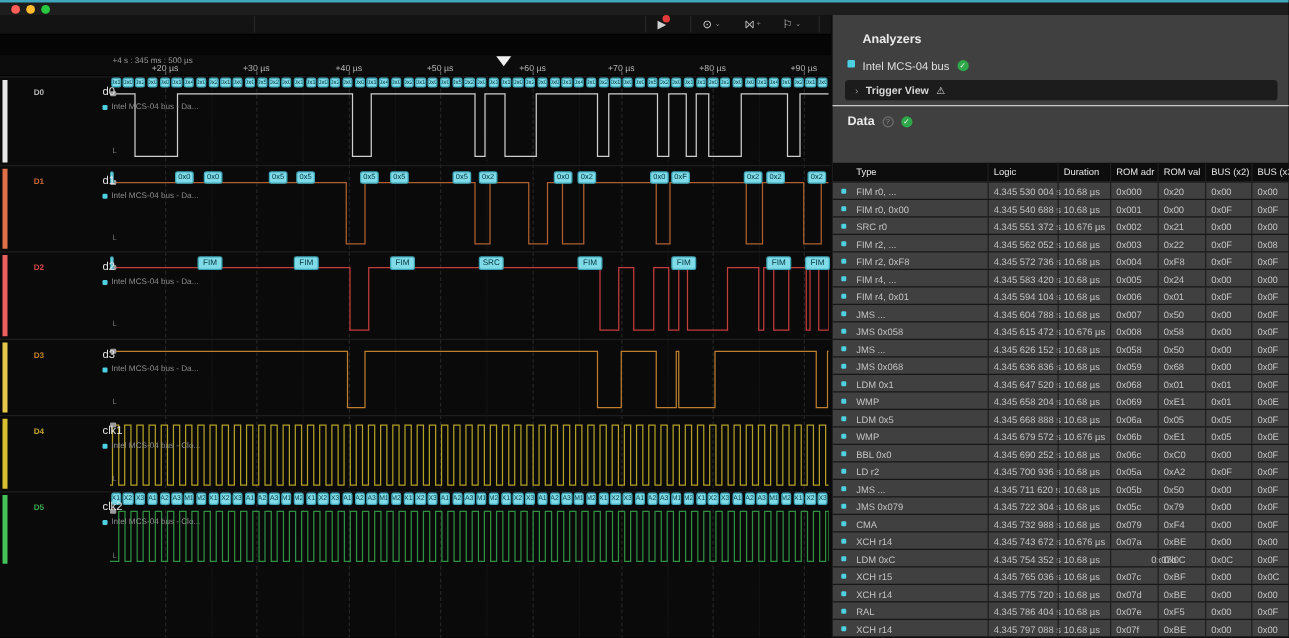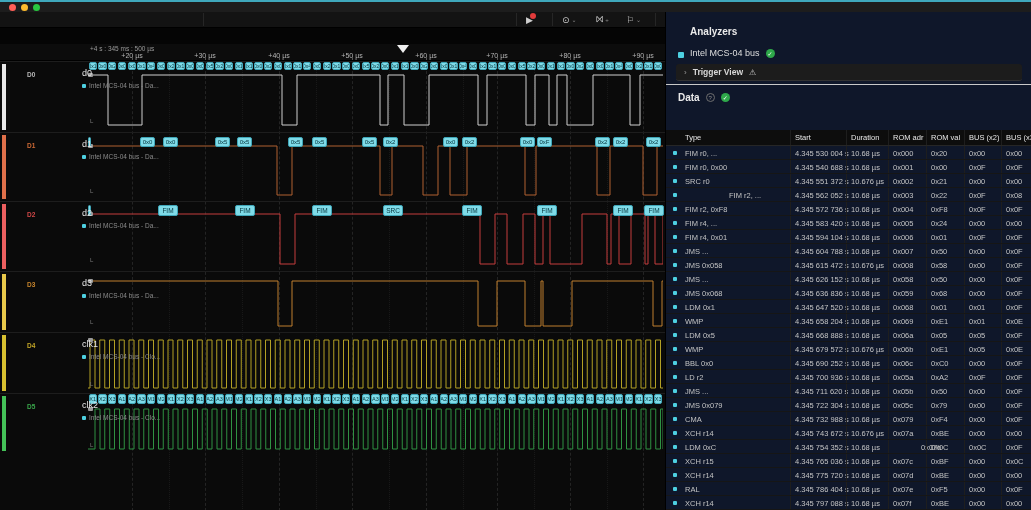--- a/index.html
+++ b/index.html
@@ -44,23 +44,23 @@
   .chsub .subtext{font-size:6.5px;color:#8c8c8c;white-space:nowrap;}
   .plot{position:absolute;left:88px;top:0;width:575px;height:100%;}
   .plot svg{position:absolute;left:0;top:0;}
   .lmark{position:absolute;left:2px;font-size:6px;color:#7a7a7a;z-index:2;}
   .startmark{position:absolute;left:0;width:5px;height:4px;background:#9a9a9a;border-radius:1px;z-index:2;}
   .bub{position:absolute;background:#7fdbe8;border:1px solid #3fa6b8;border-radius:2px;color:#06343c;
     display:flex;align-items:center;justify-content:center;overflow:hidden;box-sizing:border-box;white-space:nowrap;z-index:2;}
   .bottomstrip{position:absolute;left:0;bottom:0;width:665px;height:5px;background:#0e0e0e;border-top:1px solid #000;box-sizing:border-box;}
 
   
-  .panel{position:absolute;left:665px;top:12px;width:366px;height:498px;background:#0f172a;border-left:1px solid #000;box-sizing:border-box;}
+  .panel{position:absolute;left:665px;top:12px;width:366px;height:498px;background:#404040;border-left:1px solid #000;box-sizing:border-box;}
   .pnl-h1{position:absolute;left:24px;top:14px;font-size:10px;font-weight:bold;color:#eaeaea;}
-  .analyzer-row{position:absolute;left:12px;top:36px;display:flex;align-items:flex-end;gap:6px;}
+  .analyzer-row{position:absolute;left:12px;top:36px;display:flex;align-items:flex-start;gap:6px;}
   .sq-dot{width:6px;height:6px;background:#4dd0e1;border-radius:1px;}
   .analyzer-name{font-size:9px;color:#dedede;}
   .check{width:9px;height:9px;border-radius:50%;background:#2ea84a;color:#fff;font-size:6px;display:flex;align-items:center;justify-content:center;}
   .trigger-bar{position:absolute;left:10px;top:52px;width:346px;height:17px;background:#1c1c1c;border-radius:3px;
     display:flex;align-items:center;gap:6px;padding-left:8px;box-sizing:border-box;border-bottom:1px solid #333;}
   .trig-chev{color:#9a9a9a;font-size:8px;}
   .trig-label{font-size:8.5px;font-weight:bold;color:#d8d8d8;}
   .warn{color:#cfcfcf;font-size:8px;}
   .panel-hr{position:absolute;left:0;top:72px;width:366px;height:1px;background:#c9c9c9;}
   .data-row{position:absolute;left:12px;top:80px;display:flex;align-items:center;gap:6px;}
@@ -426,21 +426,21 @@
     </div>
     <div class="panel-hr"></div>
     <div class="data-row">
       <span class="data-title">Data</span>
       <span class="help">?</span>
       <span class="check">✓</span>
     </div>
     <div class="table">
       <div class="thead" id="thead">
           <div class="th" style="left: 19px;">Type</div>
-          <div class="th" style="left: 129px;">Start</div>
+          <div class="th" style="left: 129px;">Logic</div>
           <div class="th" style="left: 185px;">Duration</div>
           <div class="th" style="left: 227px;">ROM adr</div>
           <div class="th" style="left: 265px;">ROM val</div>
           <div class="th" style="left: 303px;">BUS (x2)</div>
           <div class="th" style="left: 340px;">BUS (x3)</div>
           <div class="colline" style="left: 124px;"></div>
           <div class="colline" style="left: 180px;"></div>
           <div class="colline" style="left: 222px;"></div>
           <div class="colline" style="left: 260px;"></div>
           <div class="colline" style="left: 298px;"></div>
@@ -490,21 +490,21 @@
             <div class="td" style="left: 340px;">0x00</div>
             <div class="colline" style="left: 124px;"></div>
             <div class="colline" style="left: 180px;"></div>
             <div class="colline" style="left: 222px;"></div>
             <div class="colline" style="left: 260px;"></div>
             <div class="colline" style="left: 298px;"></div>
             <div class="colline" style="left: 335px;"></div>
           </div>
           <div class="tr" style="top: 42px;">
             <div class="row-dot"></div>
-            <div class="td" style="left: 19px; margin-left: 44px;">FIM r2, ...</div>
+            <div class="td" style="left: 19px;">FIM r2, ...</div>
             <div class="td" style="left: 129px;">4.345 562 052 s</div>
             <div class="td" style="left: 185px;">10.68 µs</div>
             <div class="td" style="left: 227px;">0x003</div>
             <div class="td" style="left: 265px;">0x22</div>
             <div class="td" style="left: 303px;">0x0F</div>
             <div class="td" style="left: 340px;">0x08</div>
             <div class="colline" style="left: 124px;"></div>
             <div class="colline" style="left: 180px;"></div>
             <div class="colline" style="left: 222px;"></div>
             <div class="colline" style="left: 260px;"></div>

